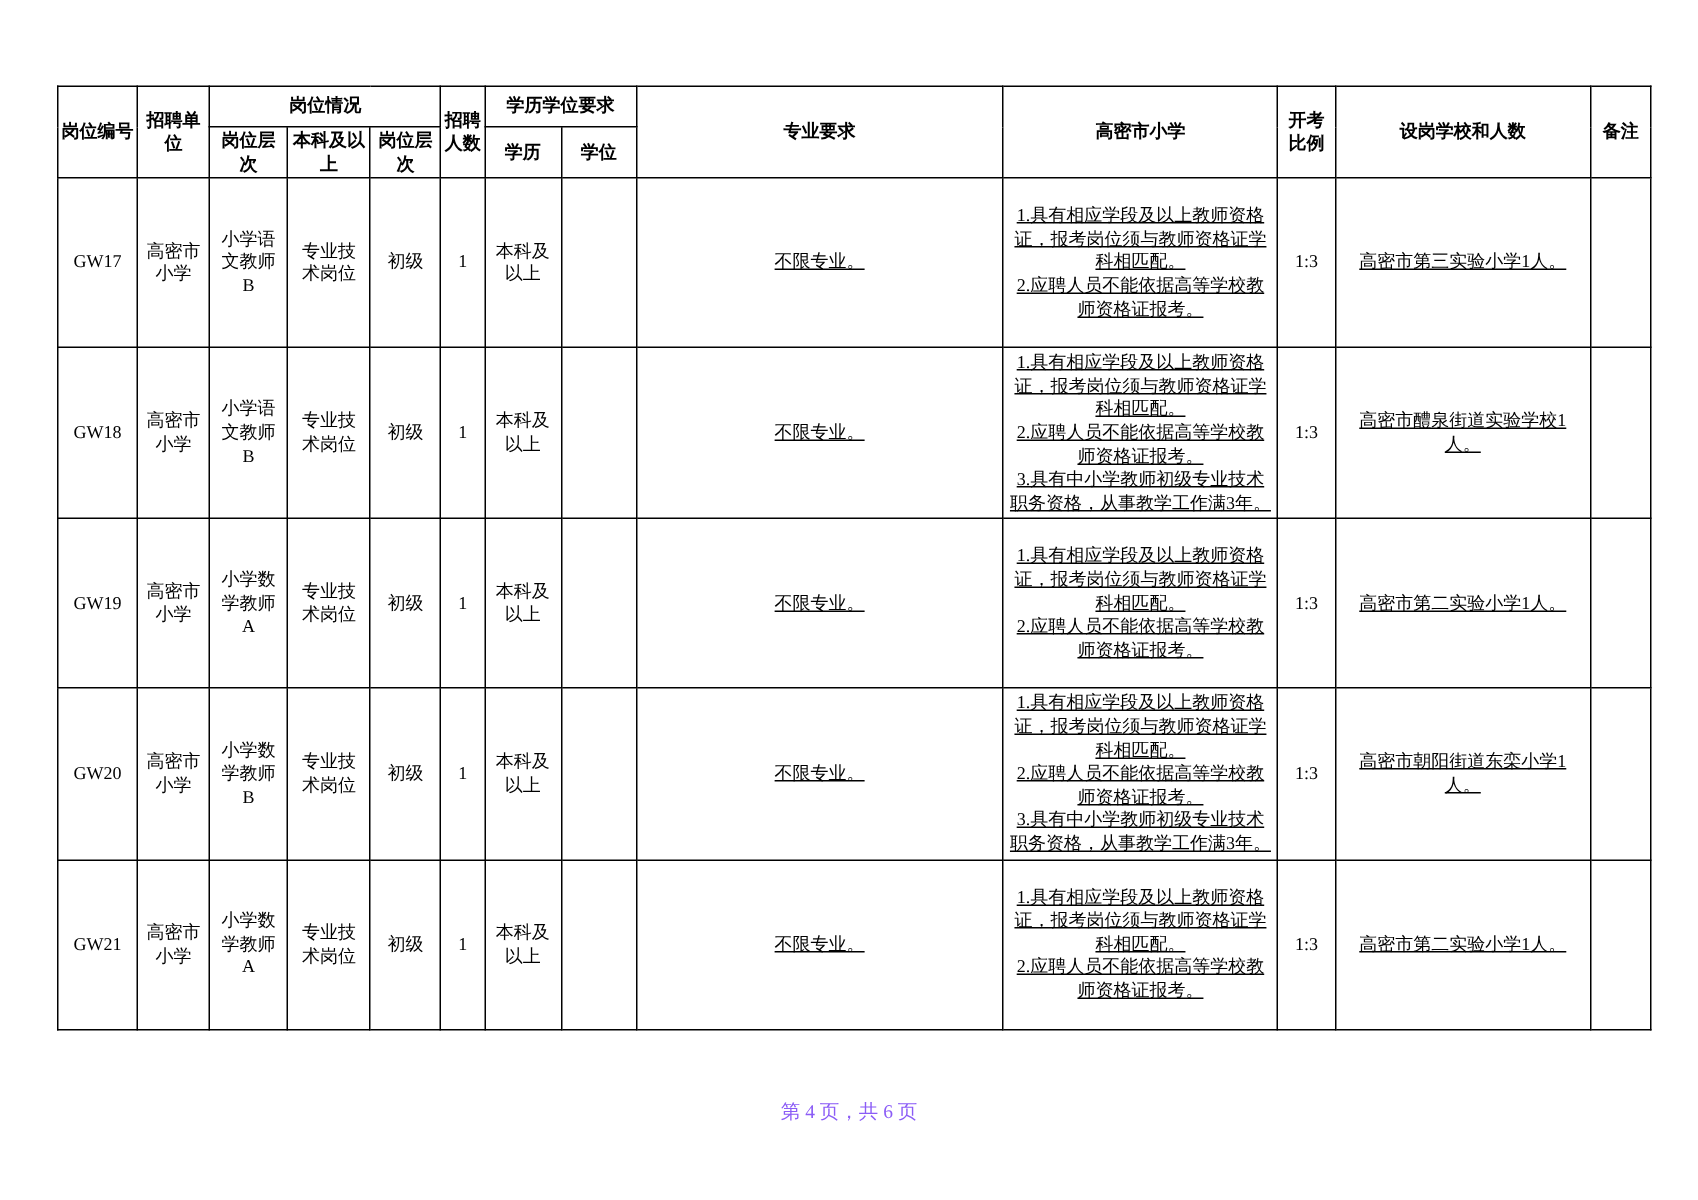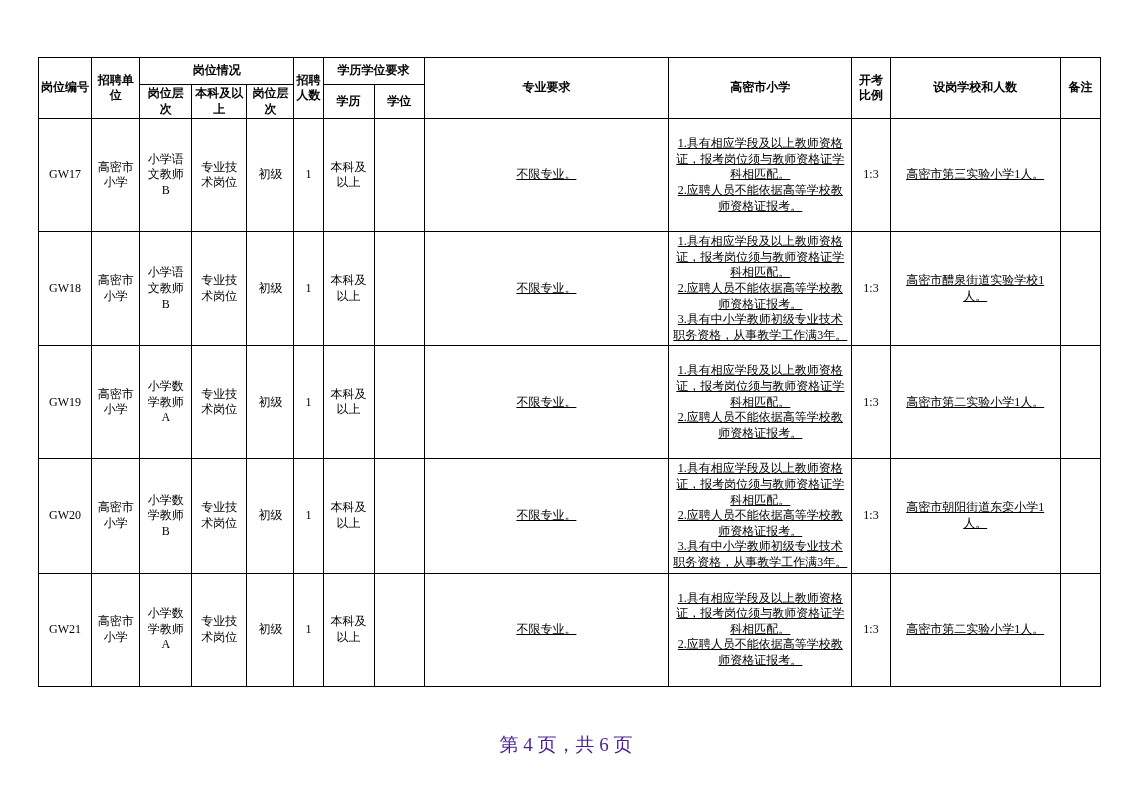--- a/index.html
+++ b/index.html
@@ -20,21 +20,21 @@
     word-break:break-all;
   }
   table.jobs th{font-weight:bold;padding:1px 2px;}
   tr.h1{height:27px;}
   tr.h2{height:25px;}
   tr.data{height:113px;}
   td.al{text-align:left;text-decoration:underline;}
   td.pre{white-space:pre-line;line-height:1.28;}
   .footer{
     position:absolute;left:0;top:732px;width:1132px;
-    text-align:center;font-size:19px;color:#4c1d95;
+    text-align:center;font-size:13px;color:#8b5cf6;
   }
 </style>
 </head>
 <body>
 
 <table class="jobs">
   <colgroup>
     <col style="width:53px">
       <col style="width:48px">
       <col style="width:52px">

